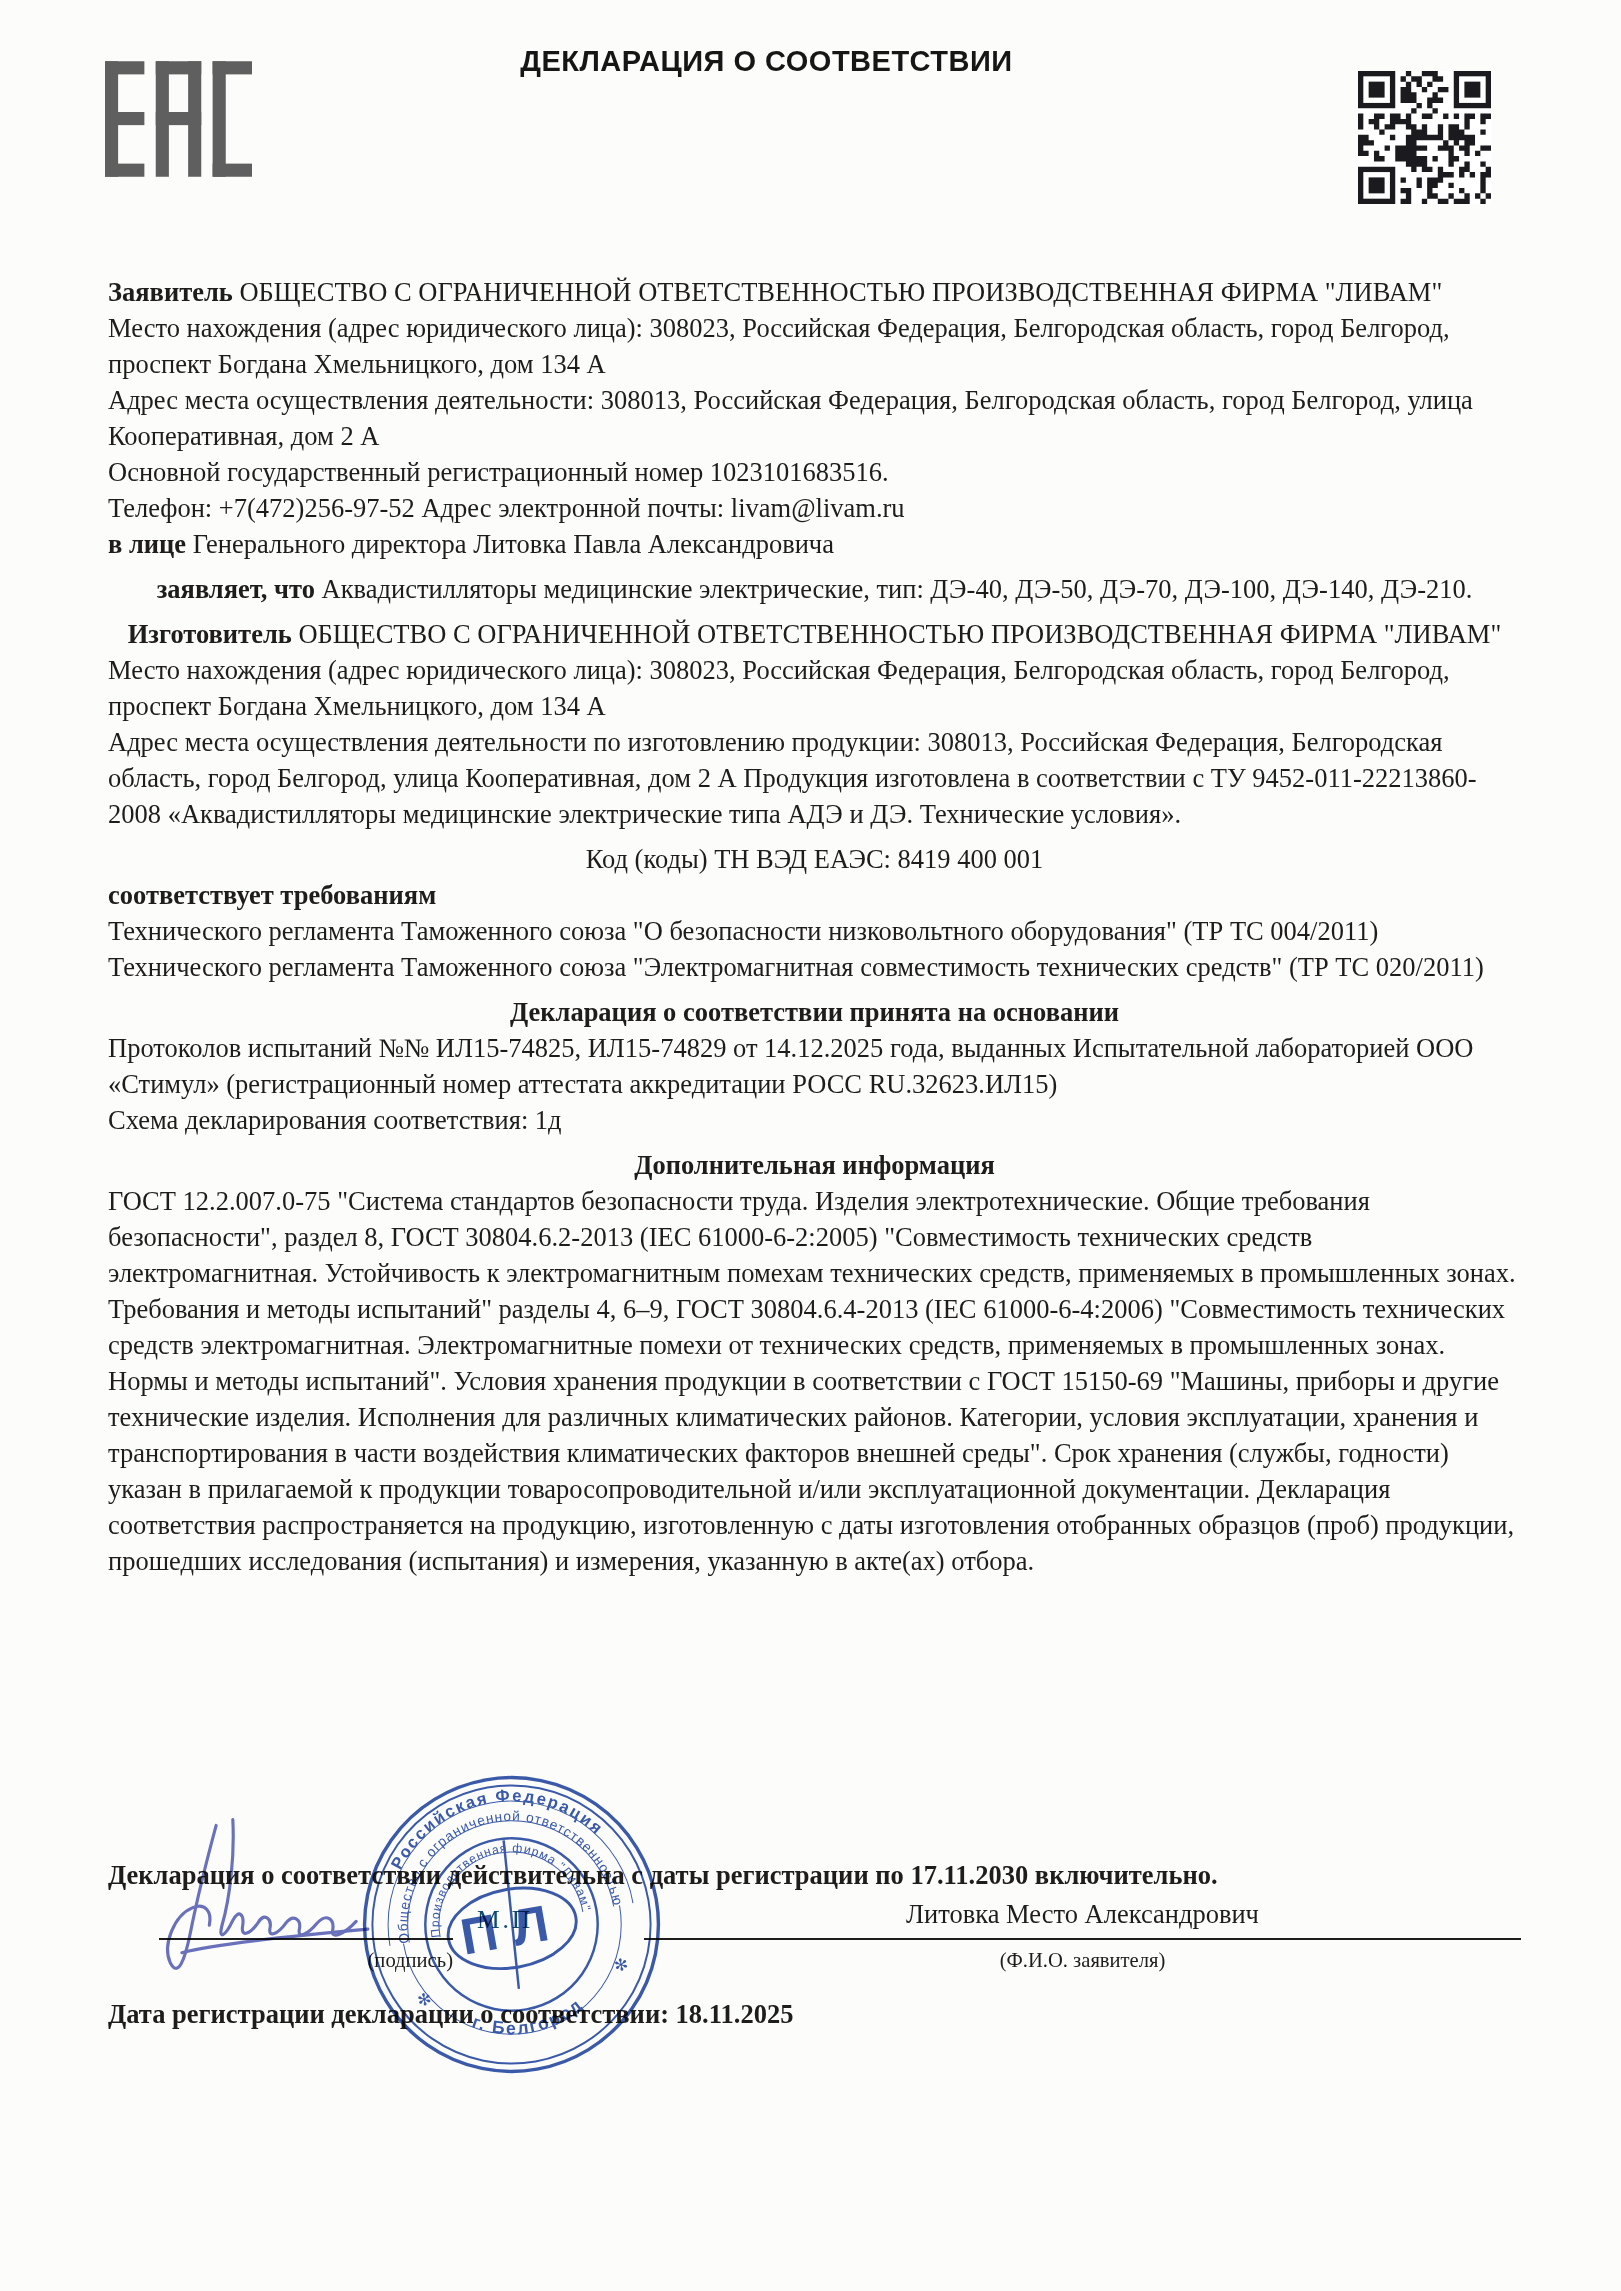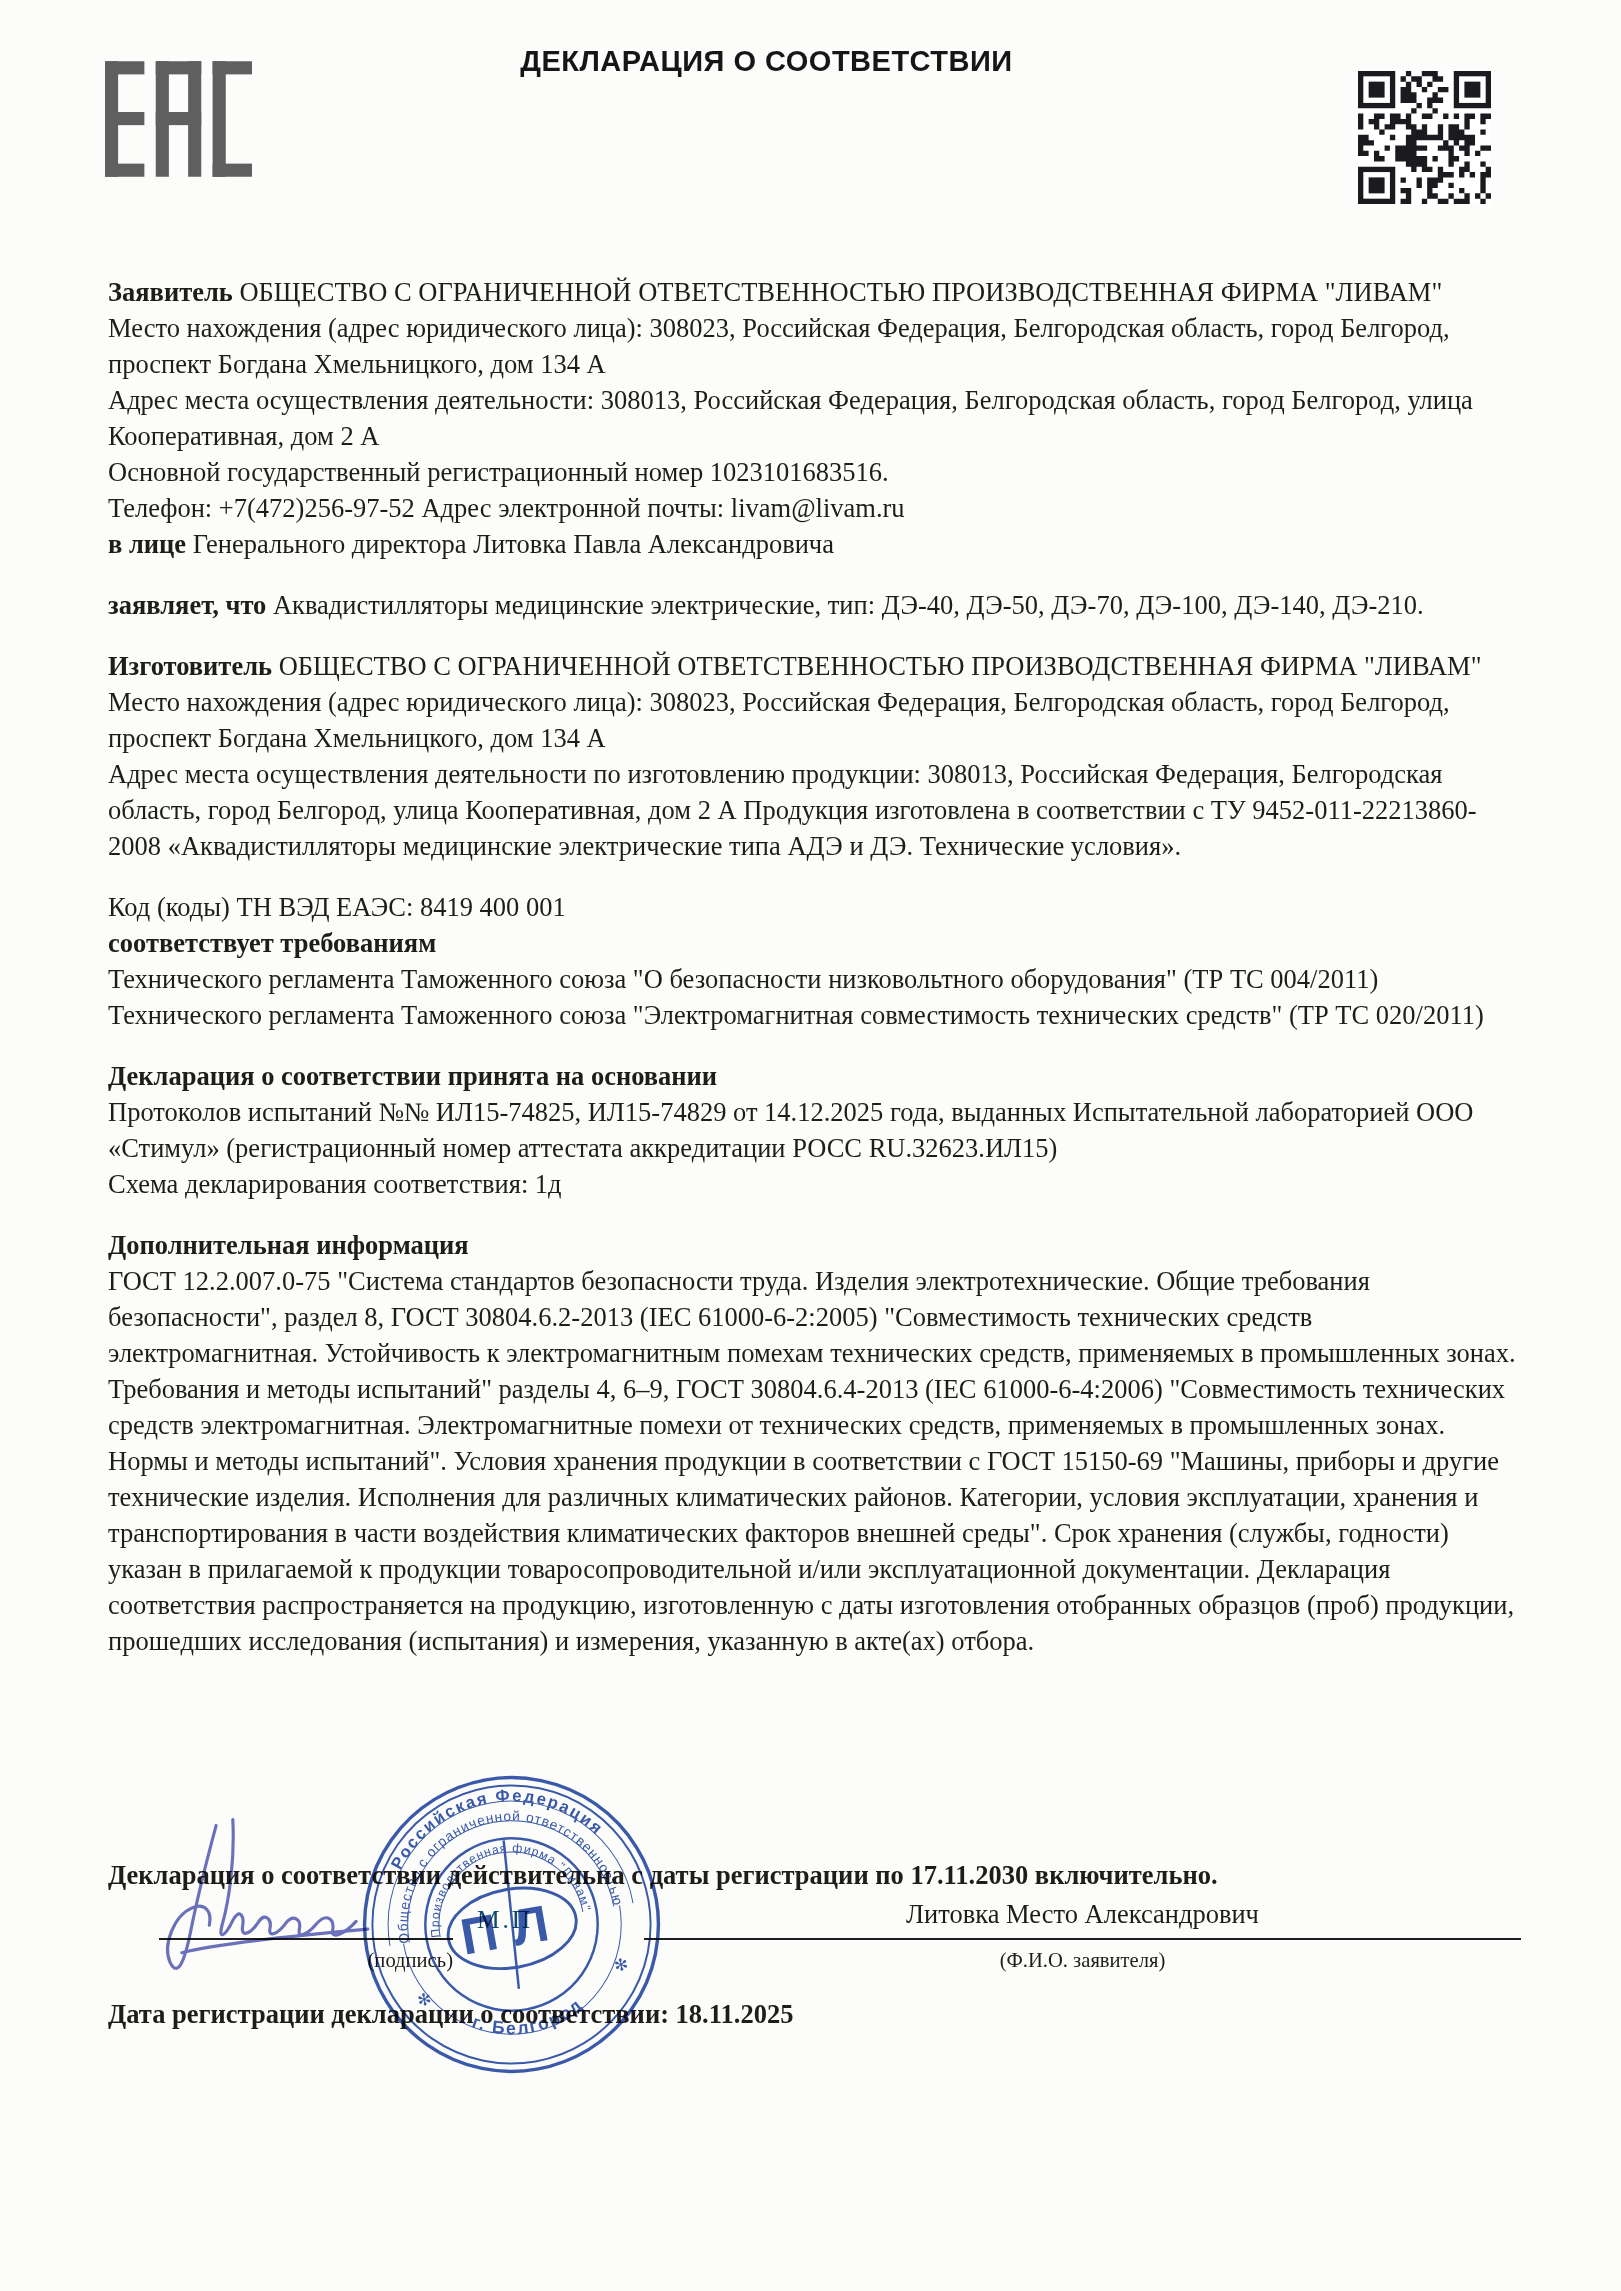--- a/index.html
+++ b/index.html
@@ -10,21 +10,21 @@
   .eac-logo{position:absolute;left:105px;top:61px;}
   .hdr-title{position:absolute;top:43px;left:323px;width:887px;text-align:center;
              font-family:"Liberation Sans",sans-serif;font-weight:bold;font-size:29px;
              line-height:36px;letter-spacing:0.5px;color:var(--title-color,#161616);}
   .qr{position:absolute;left:1358px;top:71px;}
 
   
   .body-text{position:absolute;top:274px;left:108px;width:1413px;
              font-size:26.5px;line-height:36px;}
   .para{margin:0;}
-  .para.gap{margin-top:25px;}
+  .para.gap{margin-top:9px;text-align:center;}
   .para b{font-weight:bold;}
 
   
   .footer{position:absolute;top:1858px;left:108px;width:1413px;font-size:26.5px;line-height:35px;}
   .validity{font-weight:bold;}
   .sig-row{display:flex;justify-content:space-between;align-items:flex-end;margin-top:3.9px;}
   .sig-left{width:294px;margin-left:51px;text-align:right;}
   .sig-right{width:877px;text-align:center;}
   .sig-name{margin-bottom:5.9px;}
   .rule{height:0;border-bottom:2.9px solid #1d1d1d;}

